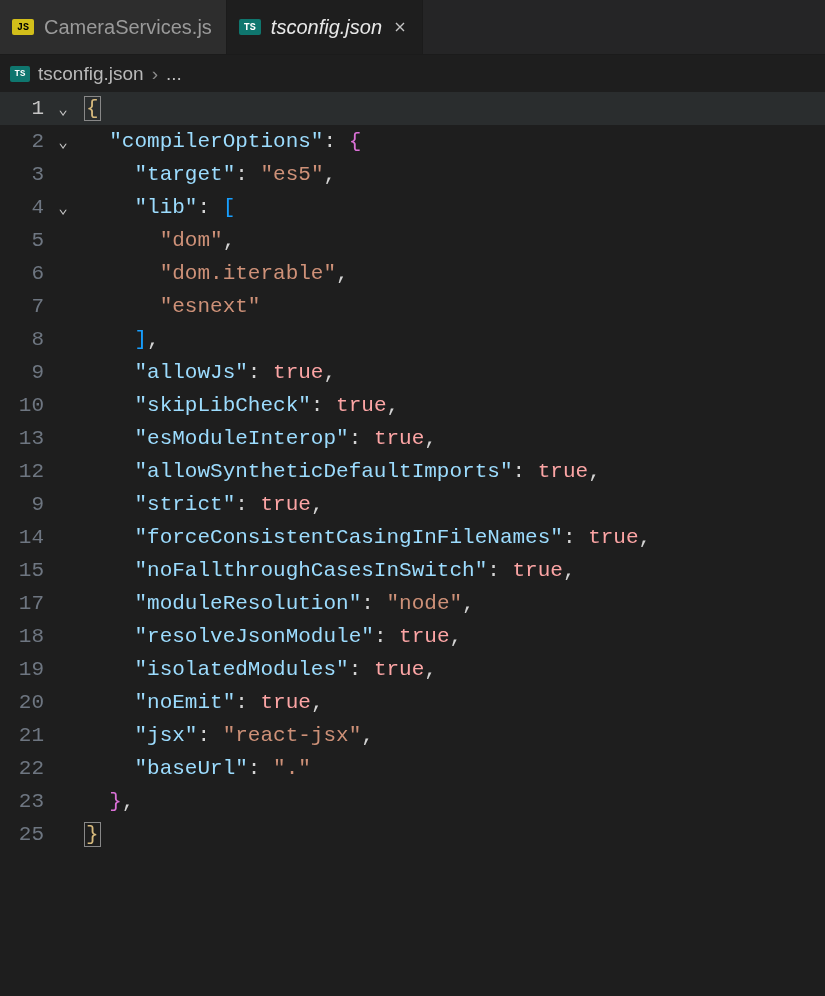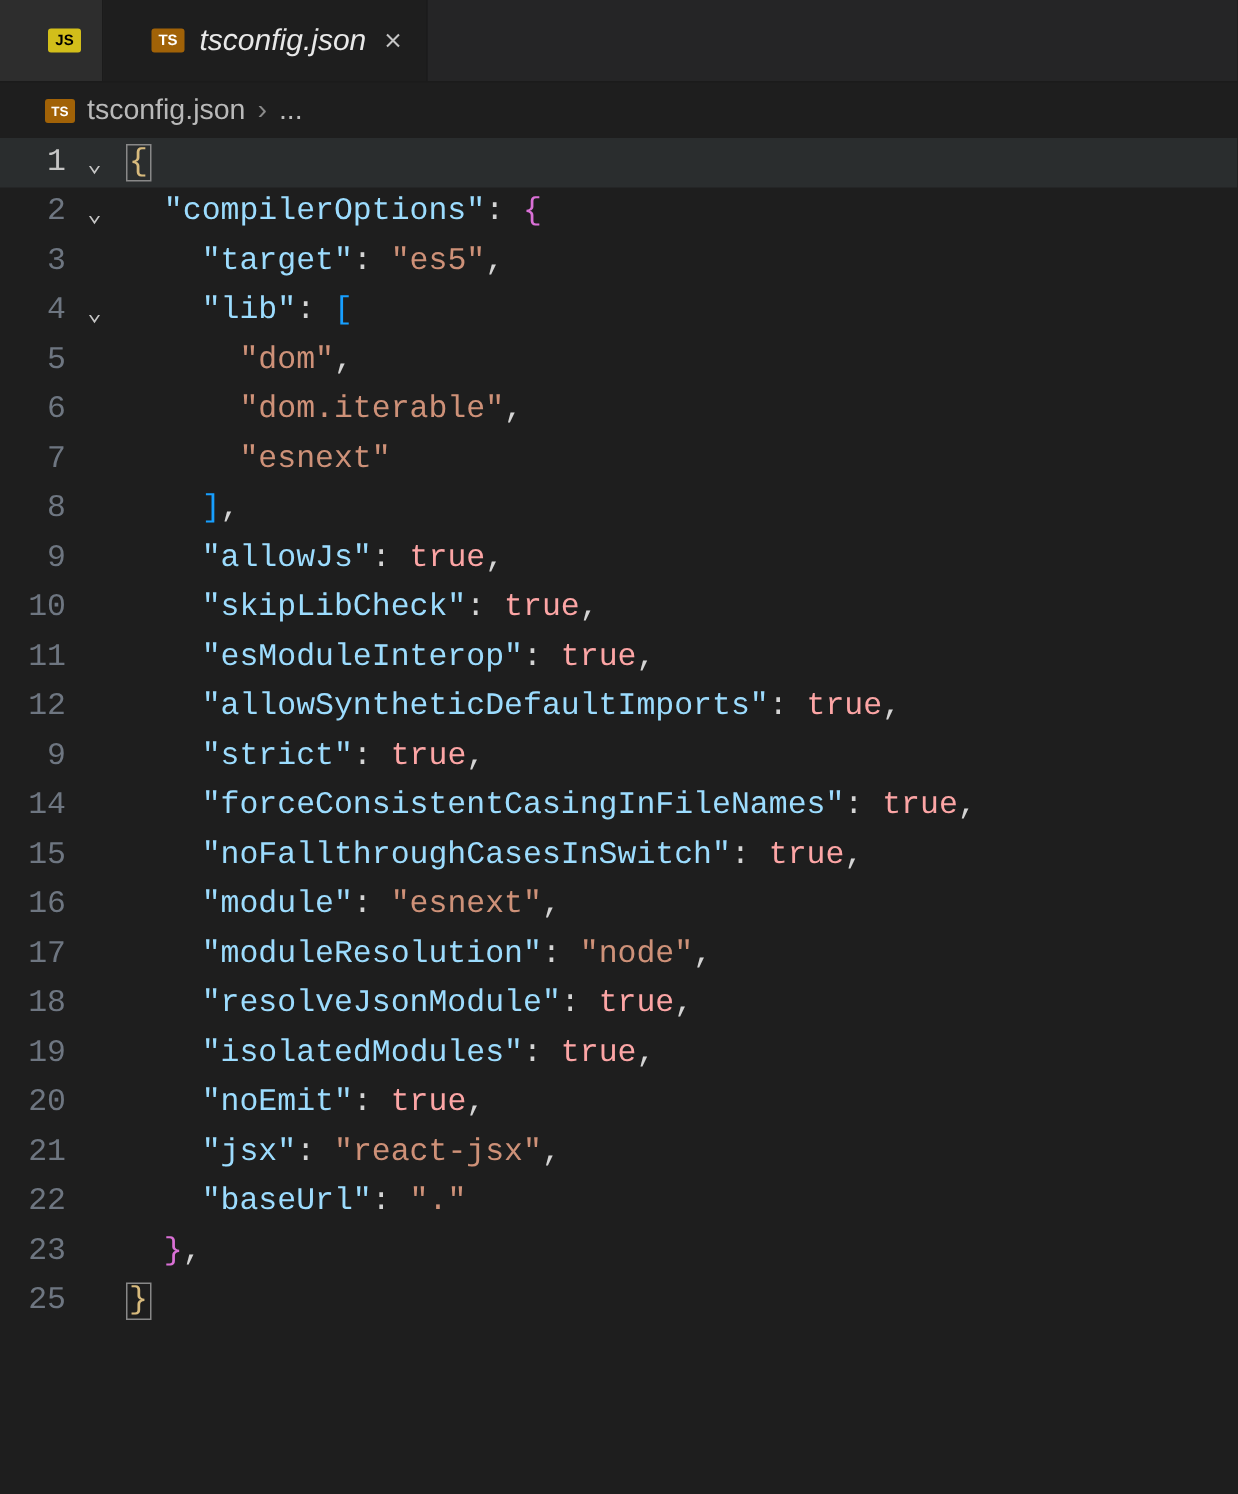--- a/index.html
+++ b/index.html
@@ -84,35 +84,36 @@
   .k  { color:#9cdcfe; }           
   .s  { color:#ce9178; }           
   .b  { color:#fca5a5; }           
   .br { color:#d7ba7d; }           
   .br2{ color:#da70d6; }           
   .br3{ color:#179fff; }           
 
   
   .icon-ts, .icon-js, .icon-docker {
     width:22px; height:16px; display:inline-flex; align-items:center; justify-content:center;
-    font-size:10px; font-weight:bold; font-family:Liberation Sans, sans-serif; border-radius:2px;margin-left:20px;
-  }
-  .icon-ts { background:#a16207; color:#fff; }
+    font-size:10px; font-weight:bold; font-family:Liberation Mono, monospace; border-radius:2px;
+  }
+  .icon-ts { background:#0f766e; color:#fff; }
   .icon-js { background:#f7df1e; color:#000; }
   .icon-js.dim { filter:brightness(.85); }
   .bc-icon { width:20px; height:16px; font-size:9px; }
 </style>
 </head>
 <body>
 
 <div class="tabbar">
   <div class="tab">
     <span class="tab-icon">
         <span class="icon-js dim">JS</span>
       </span>
+    <span class="tab-label">CameraServices.js</span>
   </div>
   <div class="tab active italic">
     <span class="tab-icon">
         <span class="icon-ts">TS</span>
       </span>
     <span class="tab-label">tsconfig.json</span>
     <span class="tab-action">
       <svg width="16" height="16" viewBox="0 0 16 16">
           <path stroke="#c5c5c5" stroke-width="1.4" fill="none" d="M4 4l8 8M12 4l-8 8"></path>
         </svg>
@@ -175,21 +176,21 @@
         <span class="ln">9</span>
         <span class="fl"></span>
         <span class="code"><span class="p">    </span><span class="k">"allowJs"</span><span class="p">: </span><span class="b">true</span><span class="p">,</span></span>
       </div>
       <div class="cline">
         <span class="ln">10</span>
         <span class="fl"></span>
         <span class="code"><span class="p">    </span><span class="k">"skipLibCheck"</span><span class="p">: </span><span class="b">true</span><span class="p">,</span></span>
       </div>
       <div class="cline">
-        <span class="ln">11</span>
+        <span class="ln">13</span>
         <span class="fl"></span>
         <span class="code"><span class="p">    </span><span class="k">"esModuleInterop"</span><span class="p">: </span><span class="b">true</span><span class="p">,</span></span>
       </div>
       <div class="cline">
         <span class="ln">12</span>
         <span class="fl"></span>
         <span class="code"><span class="p">    </span><span class="k">"allowSyntheticDefaultImports"</span><span class="p">: </span><span class="b">true</span><span class="p">,</span></span>
       </div>
       <div class="cline">
         <span class="ln">9</span>
@@ -198,25 +199,20 @@
       </div>
       <div class="cline">
         <span class="ln">14</span>
         <span class="fl"></span>
         <span class="code"><span class="p">    </span><span class="k">"forceConsistentCasingInFileNames"</span><span class="p">: </span><span class="b">true</span><span class="p">,</span></span>
       </div>
       <div class="cline">
         <span class="ln">15</span>
         <span class="fl"></span>
         <span class="code"><span class="p">    </span><span class="k">"noFallthroughCasesInSwitch"</span><span class="p">: </span><span class="b">true</span><span class="p">,</span></span>
-      </div>
-      <div class="cline">
-        <span class="ln">16</span>
-        <span class="fl"></span>
-        <span class="code"><span class="p">    </span><span class="k">"module"</span><span class="p">: </span><span class="s">"esnext"</span><span class="p">,</span></span>
       </div>
       <div class="cline">
         <span class="ln">17</span>
         <span class="fl"></span>
         <span class="code"><span class="p">    </span><span class="k">"moduleResolution"</span><span class="p">: </span><span class="s">"node"</span><span class="p">,</span></span>
       </div>
       <div class="cline">
         <span class="ln">18</span>
         <span class="fl"></span>
         <span class="code"><span class="p">    </span><span class="k">"resolveJsonModule"</span><span class="p">: </span><span class="b">true</span><span class="p">,</span></span>

